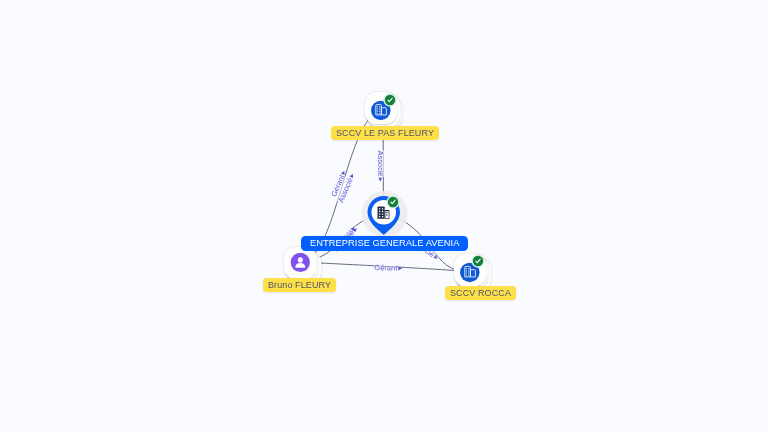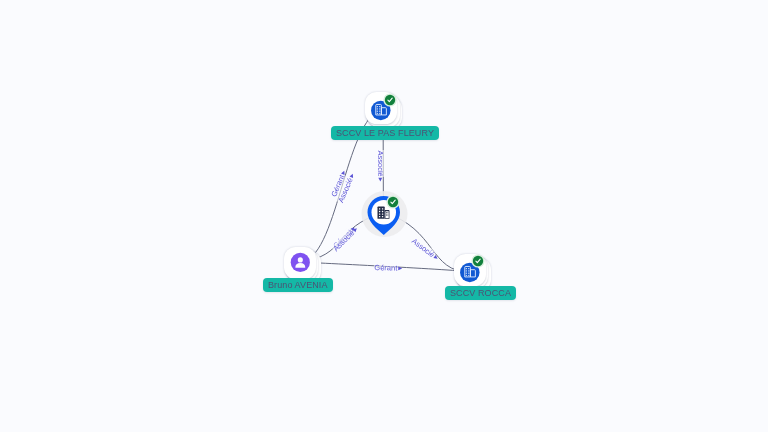--- a/index.html
+++ b/index.html
@@ -7,21 +7,21 @@
        font-family:"Liberation Sans",sans-serif;}
   #stage{position:absolute;left:0;top:0;width:768px;height:432px;}
   svg.layer{position:absolute;left:0;top:0;width:768px;height:432px;overflow:visible;}
 
   .node{position:absolute;}
 
   
   .card{position:absolute;width:32.3px;height:32.3px;border-radius:11.5px;background:#fff;
         box-shadow:0 0.5px 2px rgba(90,100,130,.30);}
 
-  .lbl{position:absolute;background:#14b8a6;border-radius:4px;color:#4d5274;
+  .lbl{position:absolute;background:#fde047;border-radius:4px;color:#4d5274;
        white-space:nowrap;box-shadow:0 1px 2px rgba(90,100,130,.14);
        font-size:9px;letter-spacing:.1px;padding:0 5px;height:14px;line-height:14px;text-align:right;}
 
   .lblsel{position:absolute;background:#0060fb;border-radius:4.5px;color:#fff;
        white-space:nowrap;font-size:9.3px;padding:0 9px;height:14.5px;line-height:14.5px;
        letter-spacing:.05px;}
 
   .elabel{position:absolute;color:#5b54d6;font-size:7.5px;white-space:nowrap;
           transform-origin:0 0;line-height:8px;}
   .etxt{background:rgba(250,251,254,.55);padding:0 0.5px;}
@@ -102,21 +102,21 @@
     <div class="card" style="left:2.4px;top:2.3px"></div>
     <div class="card" style="left:0;top:0"></div>
     <svg width="33" height="33" style="position:absolute;left:0;top:0">
       <circle cx="16.3" cy="15.4" r="9.6" fill="#7f52f0"></circle>
       <g fill="#fbfaff">
         <circle cx="16.3" cy="12.9" r="2.55"></circle>
         <path d="M16.3,16.1 C13.0,16.1 11.35,18.1 11.35,20.3 a0.55,0.55 0 0 0 0.55,0.55 h8.8 a0.55,0.55 0 0 0 0.55,-0.55 C21.25,18.1 19.6,16.1 16.3,16.1 Z"></path>
       </g>
     </svg>
   </div>
-  <div class="lbl" style="left:263px;top:278px">Bruno AVENIA</div>
+  <div class="lbl" style="left:263px;top:278px">Bruno FLEURY</div>
 
   <div class="node" style="left:453.7px;top:253.7px">
     <div class="card" style="left:4.8px;top:4.6px"></div>
     <div class="card" style="left:2.4px;top:2.3px"></div>
     <div class="card" style="left:0;top:0"></div>
     <svg width="33" height="33" style="position:absolute;left:0;top:0">
       <circle cx="15.8" cy="18.4" r="9.75" fill="#1159d3"></circle>
       <g transform="translate(10.2,12.45) scale(0.60)" fill="none" stroke="#e8f1ff" stroke-width="1.5">
         <path d="M1,1.5 a1.5,1.5 0 0 1 1.5,-1.5 h6.3 a1.5,1.5 0 0 1 1.5,1.5 v16 h-9.3 z"></path>
         <path d="M10.3,5.4 h6.8 a1.5,1.5 0 0 1 1.5,1.5 v10.6 h-8.3 z"></path>
@@ -164,14 +164,15 @@
         <rect x="11.8" y="11.1" width="1.4" height="1.4" rx=".35"></rect>
         <rect x="13.7" y="11.1" width="1.4" height="1.4" rx=".35"></rect>
       </g>
     </g>
   </svg>
   <svg width="16" height="16" style="position:absolute;left:385px;top:194px">
     <circle cx="8" cy="8" r="6.6" fill="#d8efdd"></circle>
     <circle cx="8" cy="8" r="5.2" fill="#12803c"></circle>
     <path d="M5.9,8.2 L7.3,9.6 L10.2,6.2" stroke="#fff" stroke-width="1.1" fill="none" stroke-linecap="round" stroke-linejoin="round"></path>
   </svg>
+  <div class="lblsel" style="left:301px;top:236px">ENTREPRISE GENERALE AVENIA</div>
 
 </div>
 
 </body></html>

